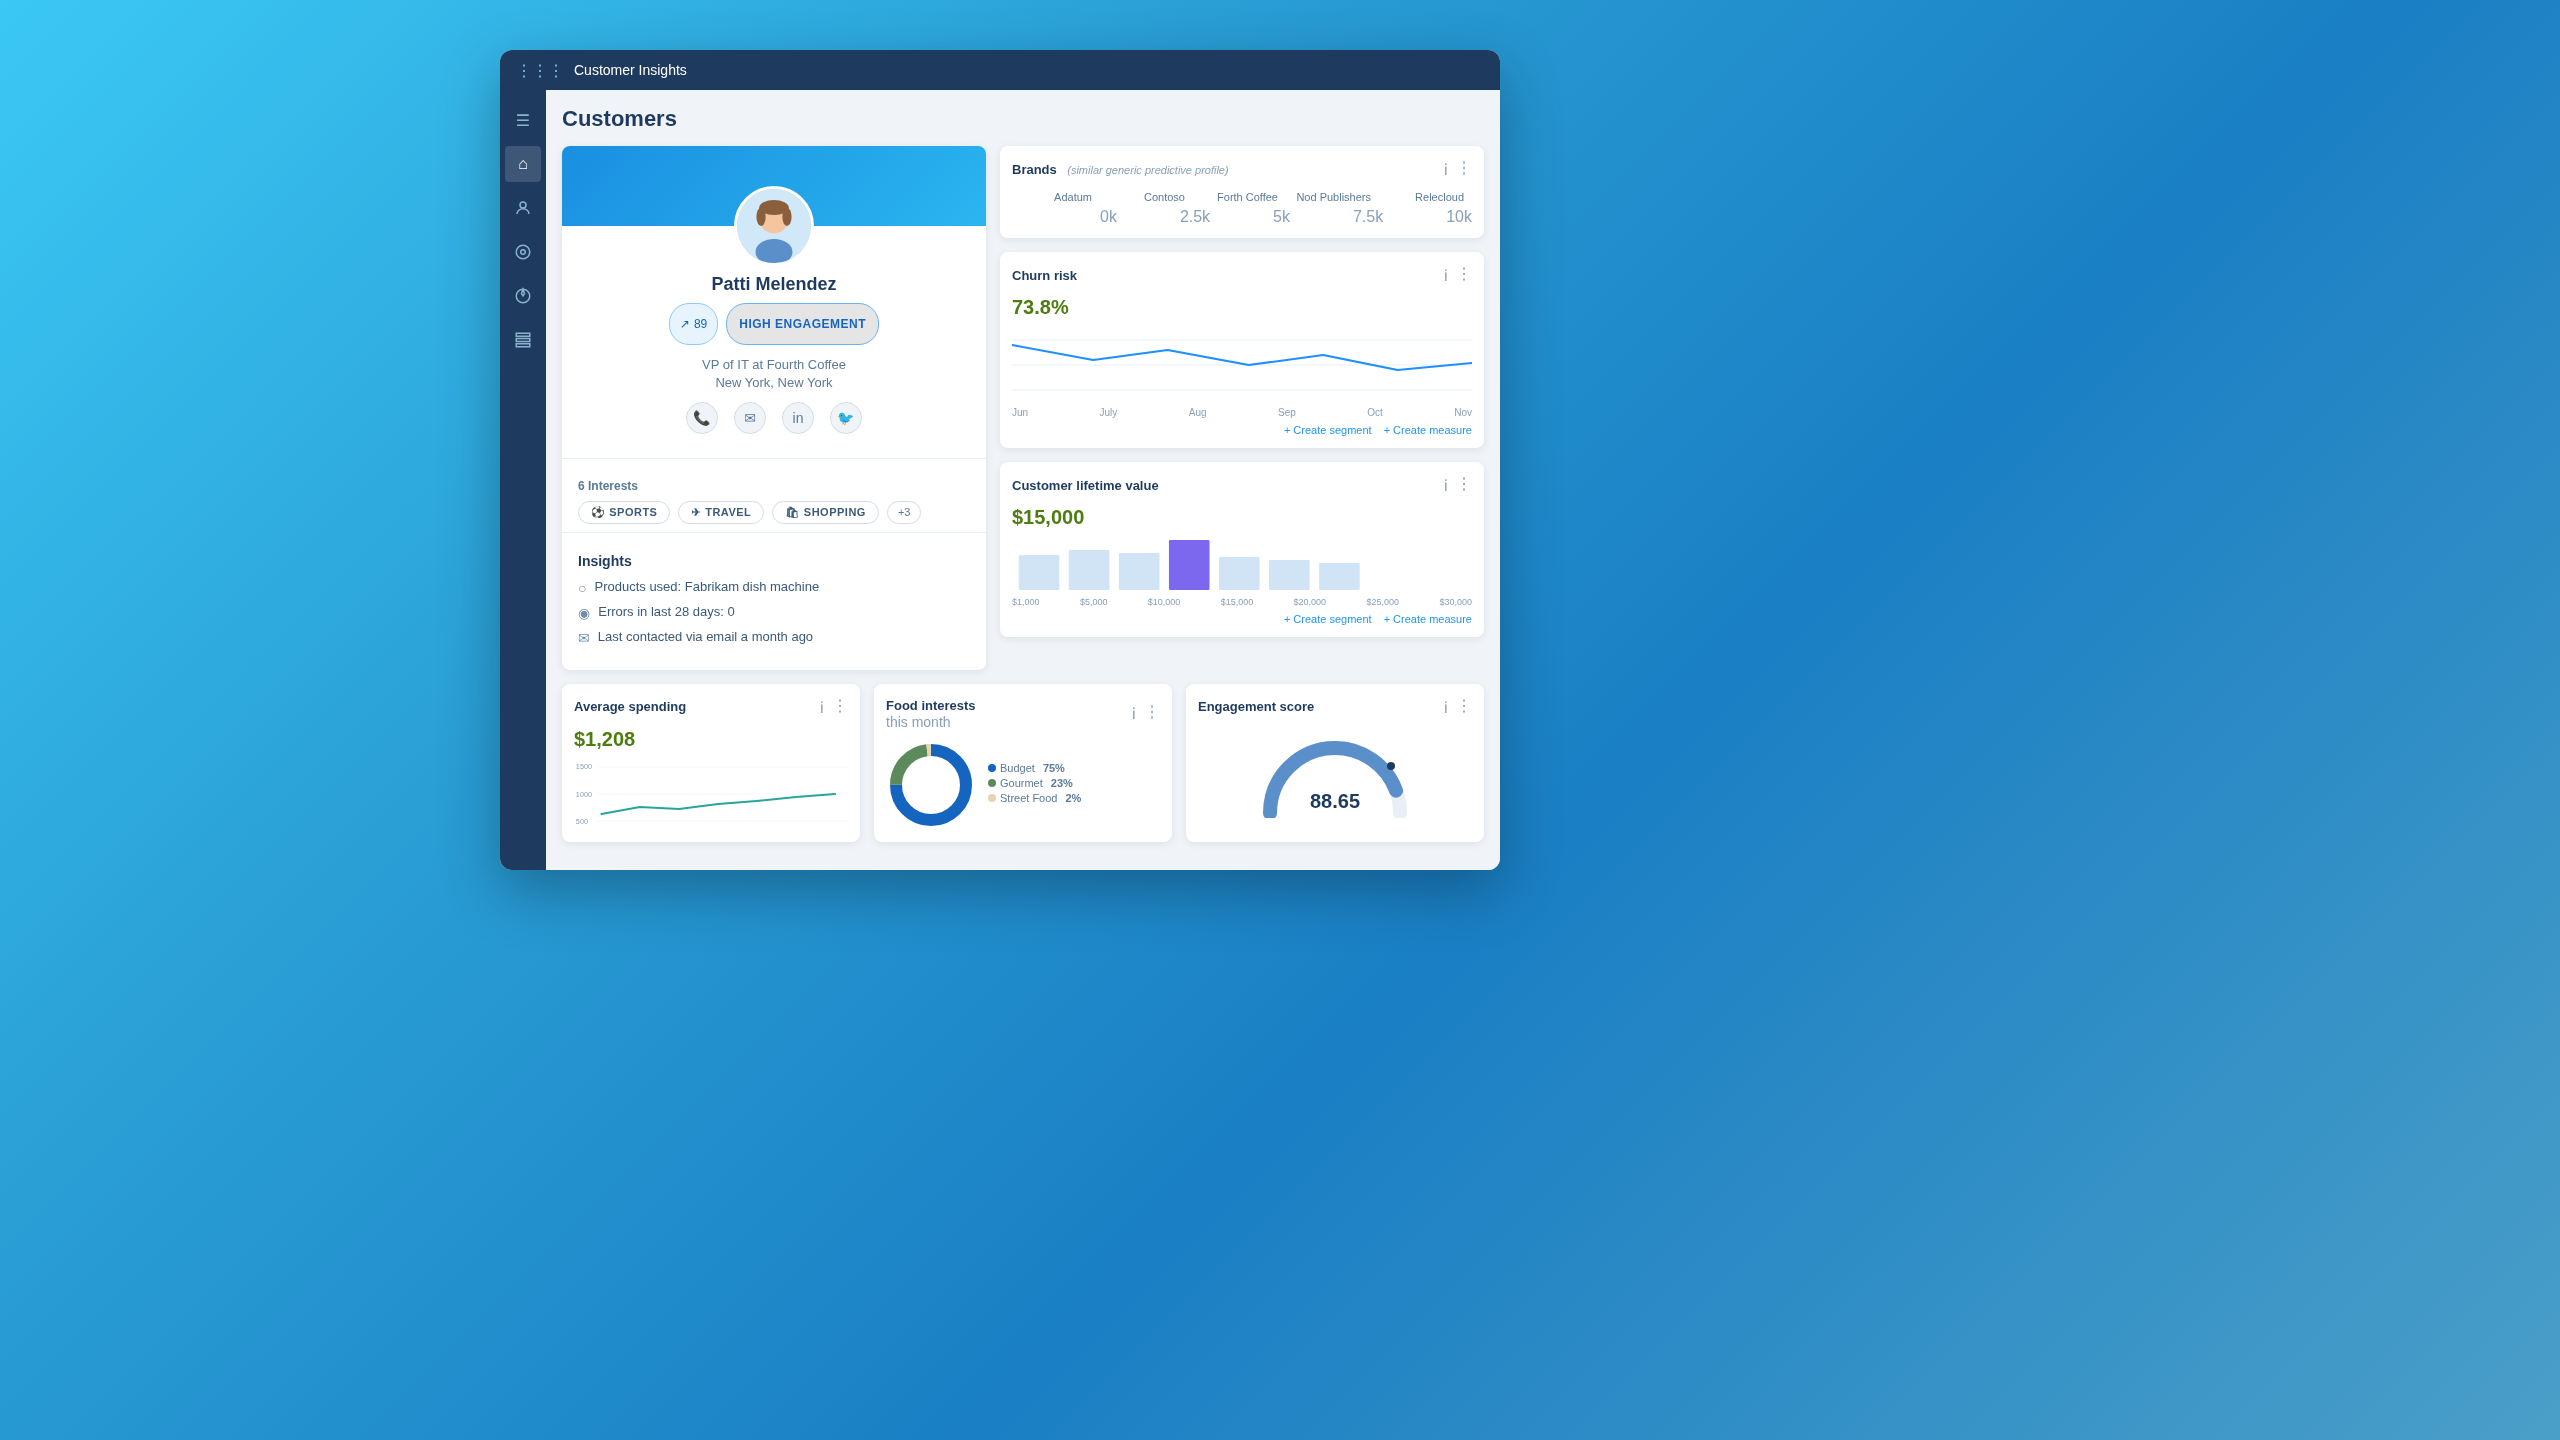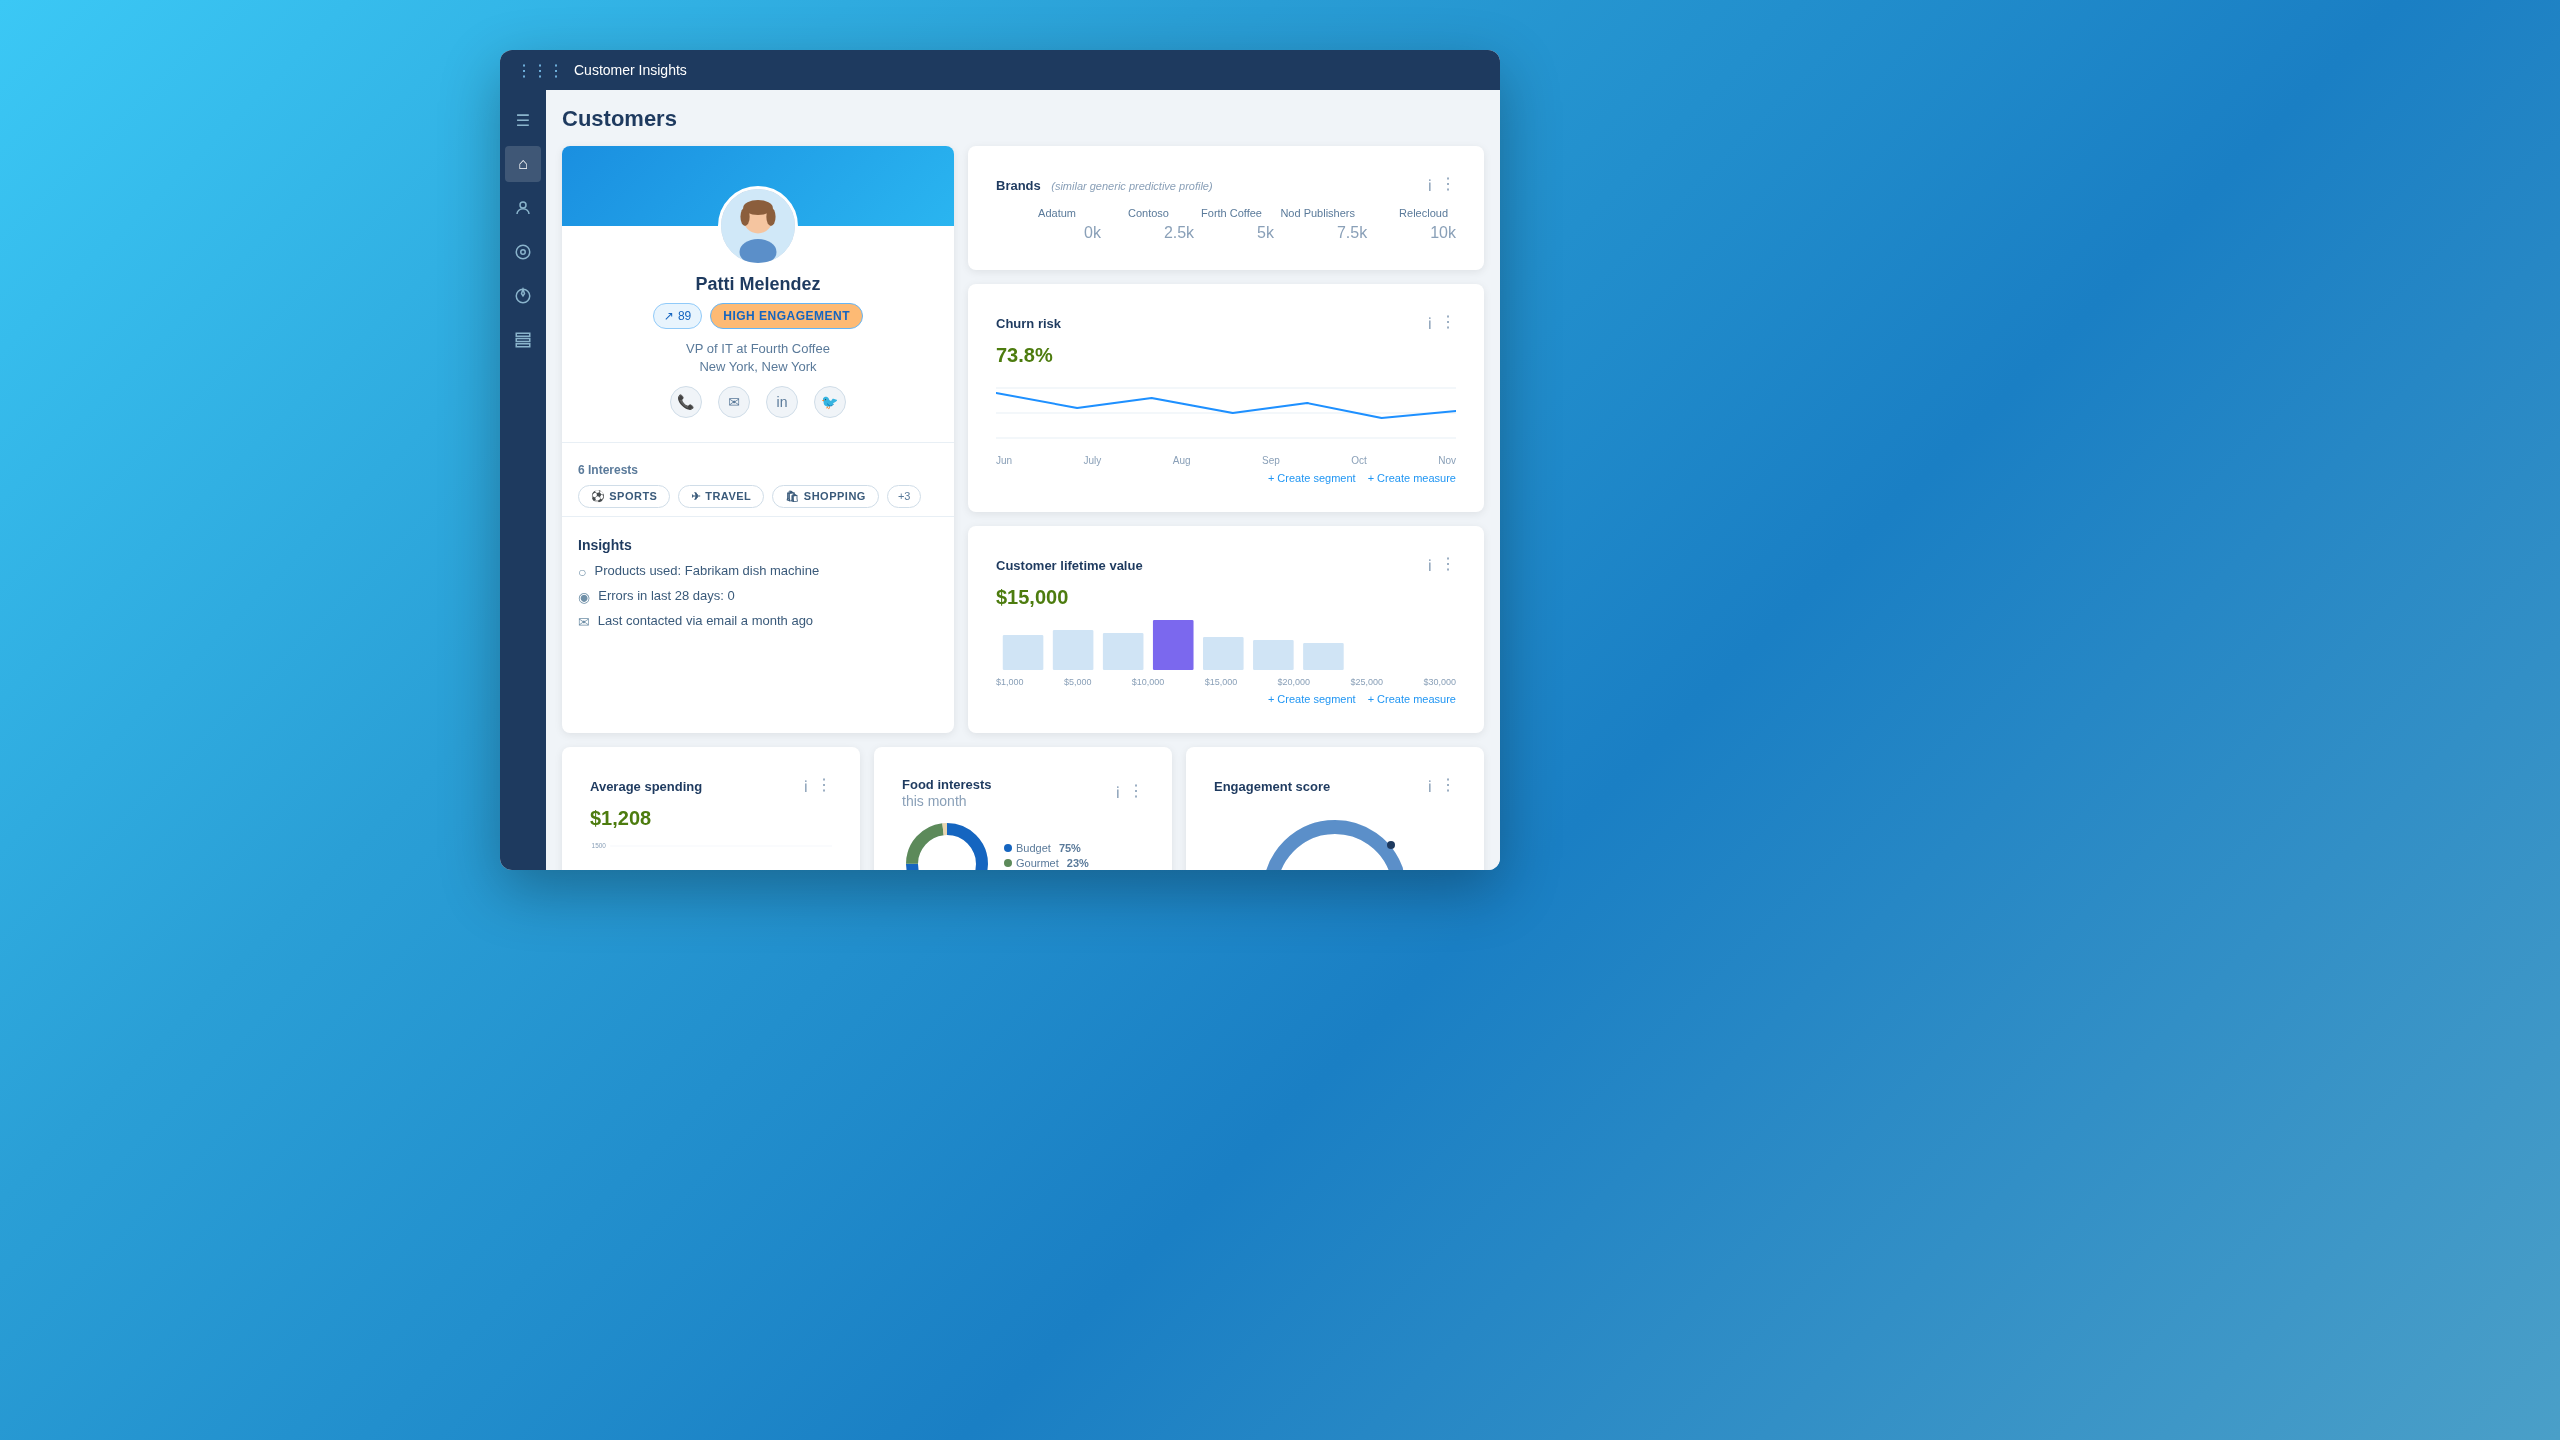--- a/index.html
+++ b/index.html
@@ -158,24 +158,24 @@
       border: 1px solid #90caf9;
       border-radius: 20px;
       padding: 3px 10px;
       font-size: 12px;
       color: #1565c0;
       display: flex;
       align-items: center;
       gap: 4px;
     }
     .badge-engagement {
-      background: #fdba74;
+      background: #e5e5e5;
       border: 1px solid #64b5f6;
       border-radius: 20px;
-      padding: 5px 12px;
+      padding: 13px 12px;
       font-size: 12px;
       font-weight: 600;
       color: #1565c0;
       letter-spacing: 0.5px;
     }
     .profile-title {
       font-size: 13px;
       color: #5a7a9a;
       line-height: 1.5;
     }
@@ -266,21 +266,21 @@
     
     .right-col {
       display: flex;
       flex-direction: column;
       gap: 14px;
     }
 
     .card {
       background: #ffffff;
       border-radius: 8px;
-      padding: 28px;
+      padding: 12px;
       box-shadow: 0 2px 8px rgba(0,0,0,0.08);
     }
     .card-header {
       display: flex;
       justify-content: space-between;
       align-items: center;
       margin-bottom: 10px;
     }
     .card-title {
       font-size: 13px;

